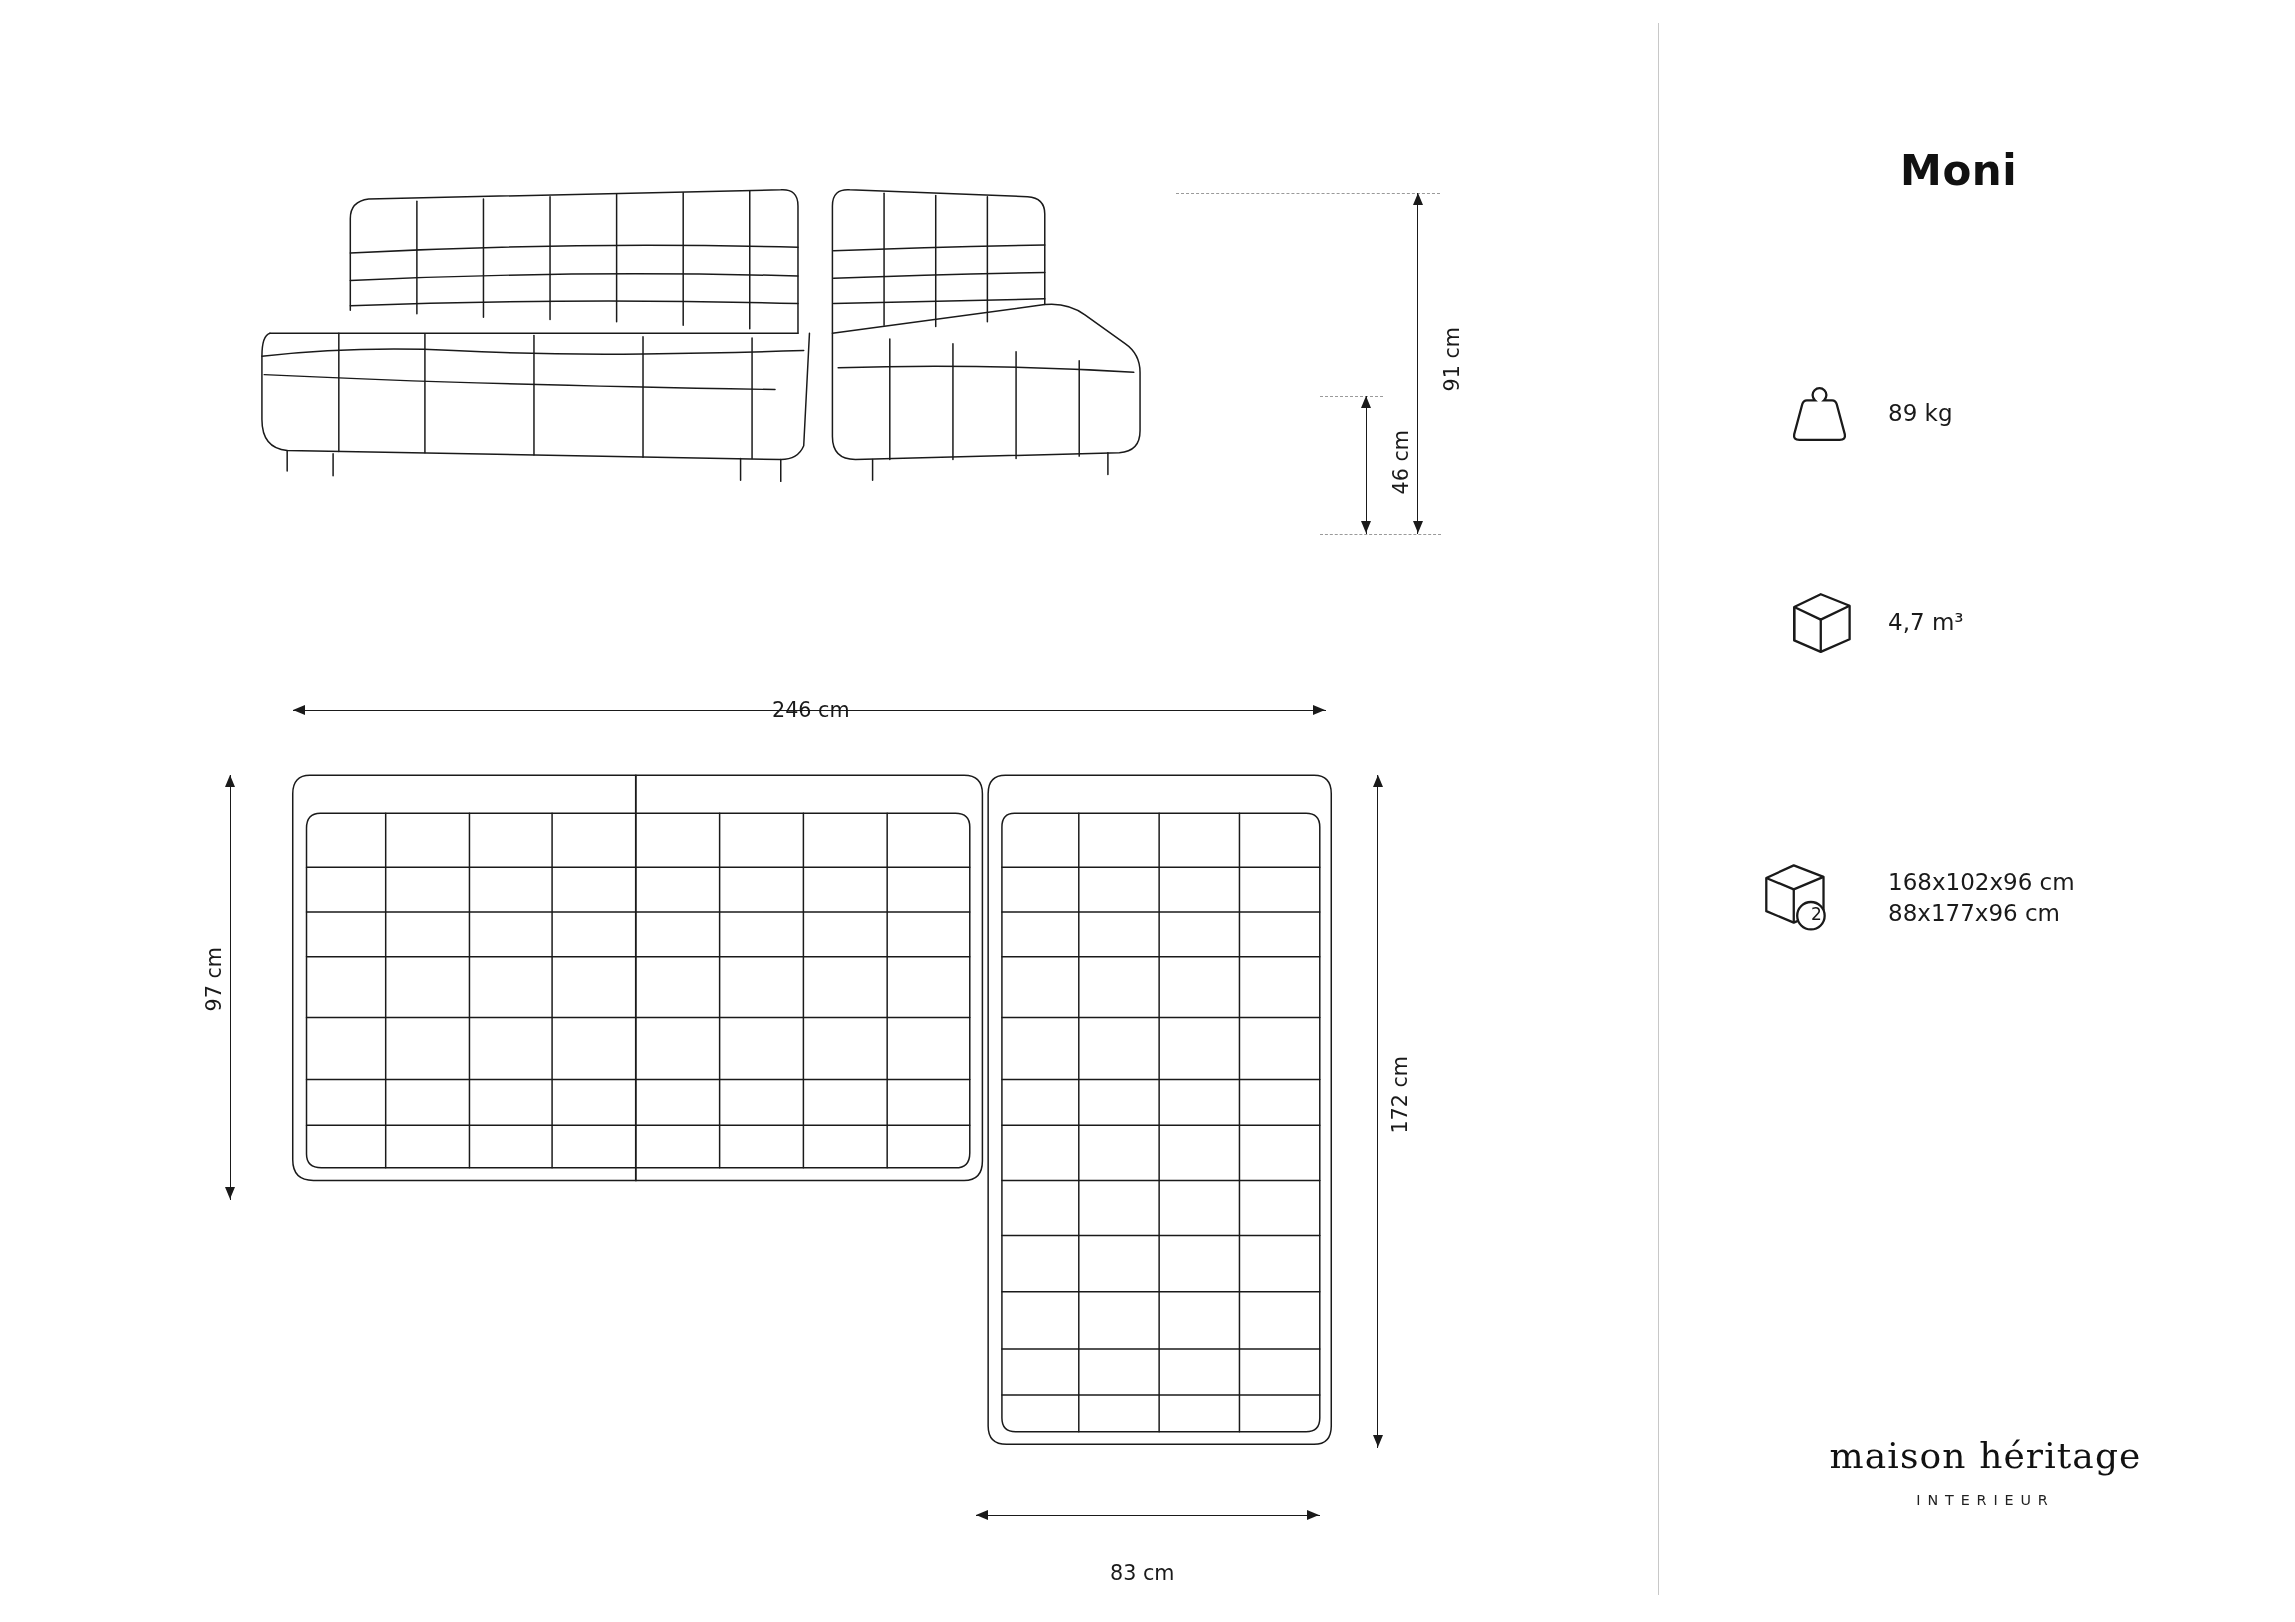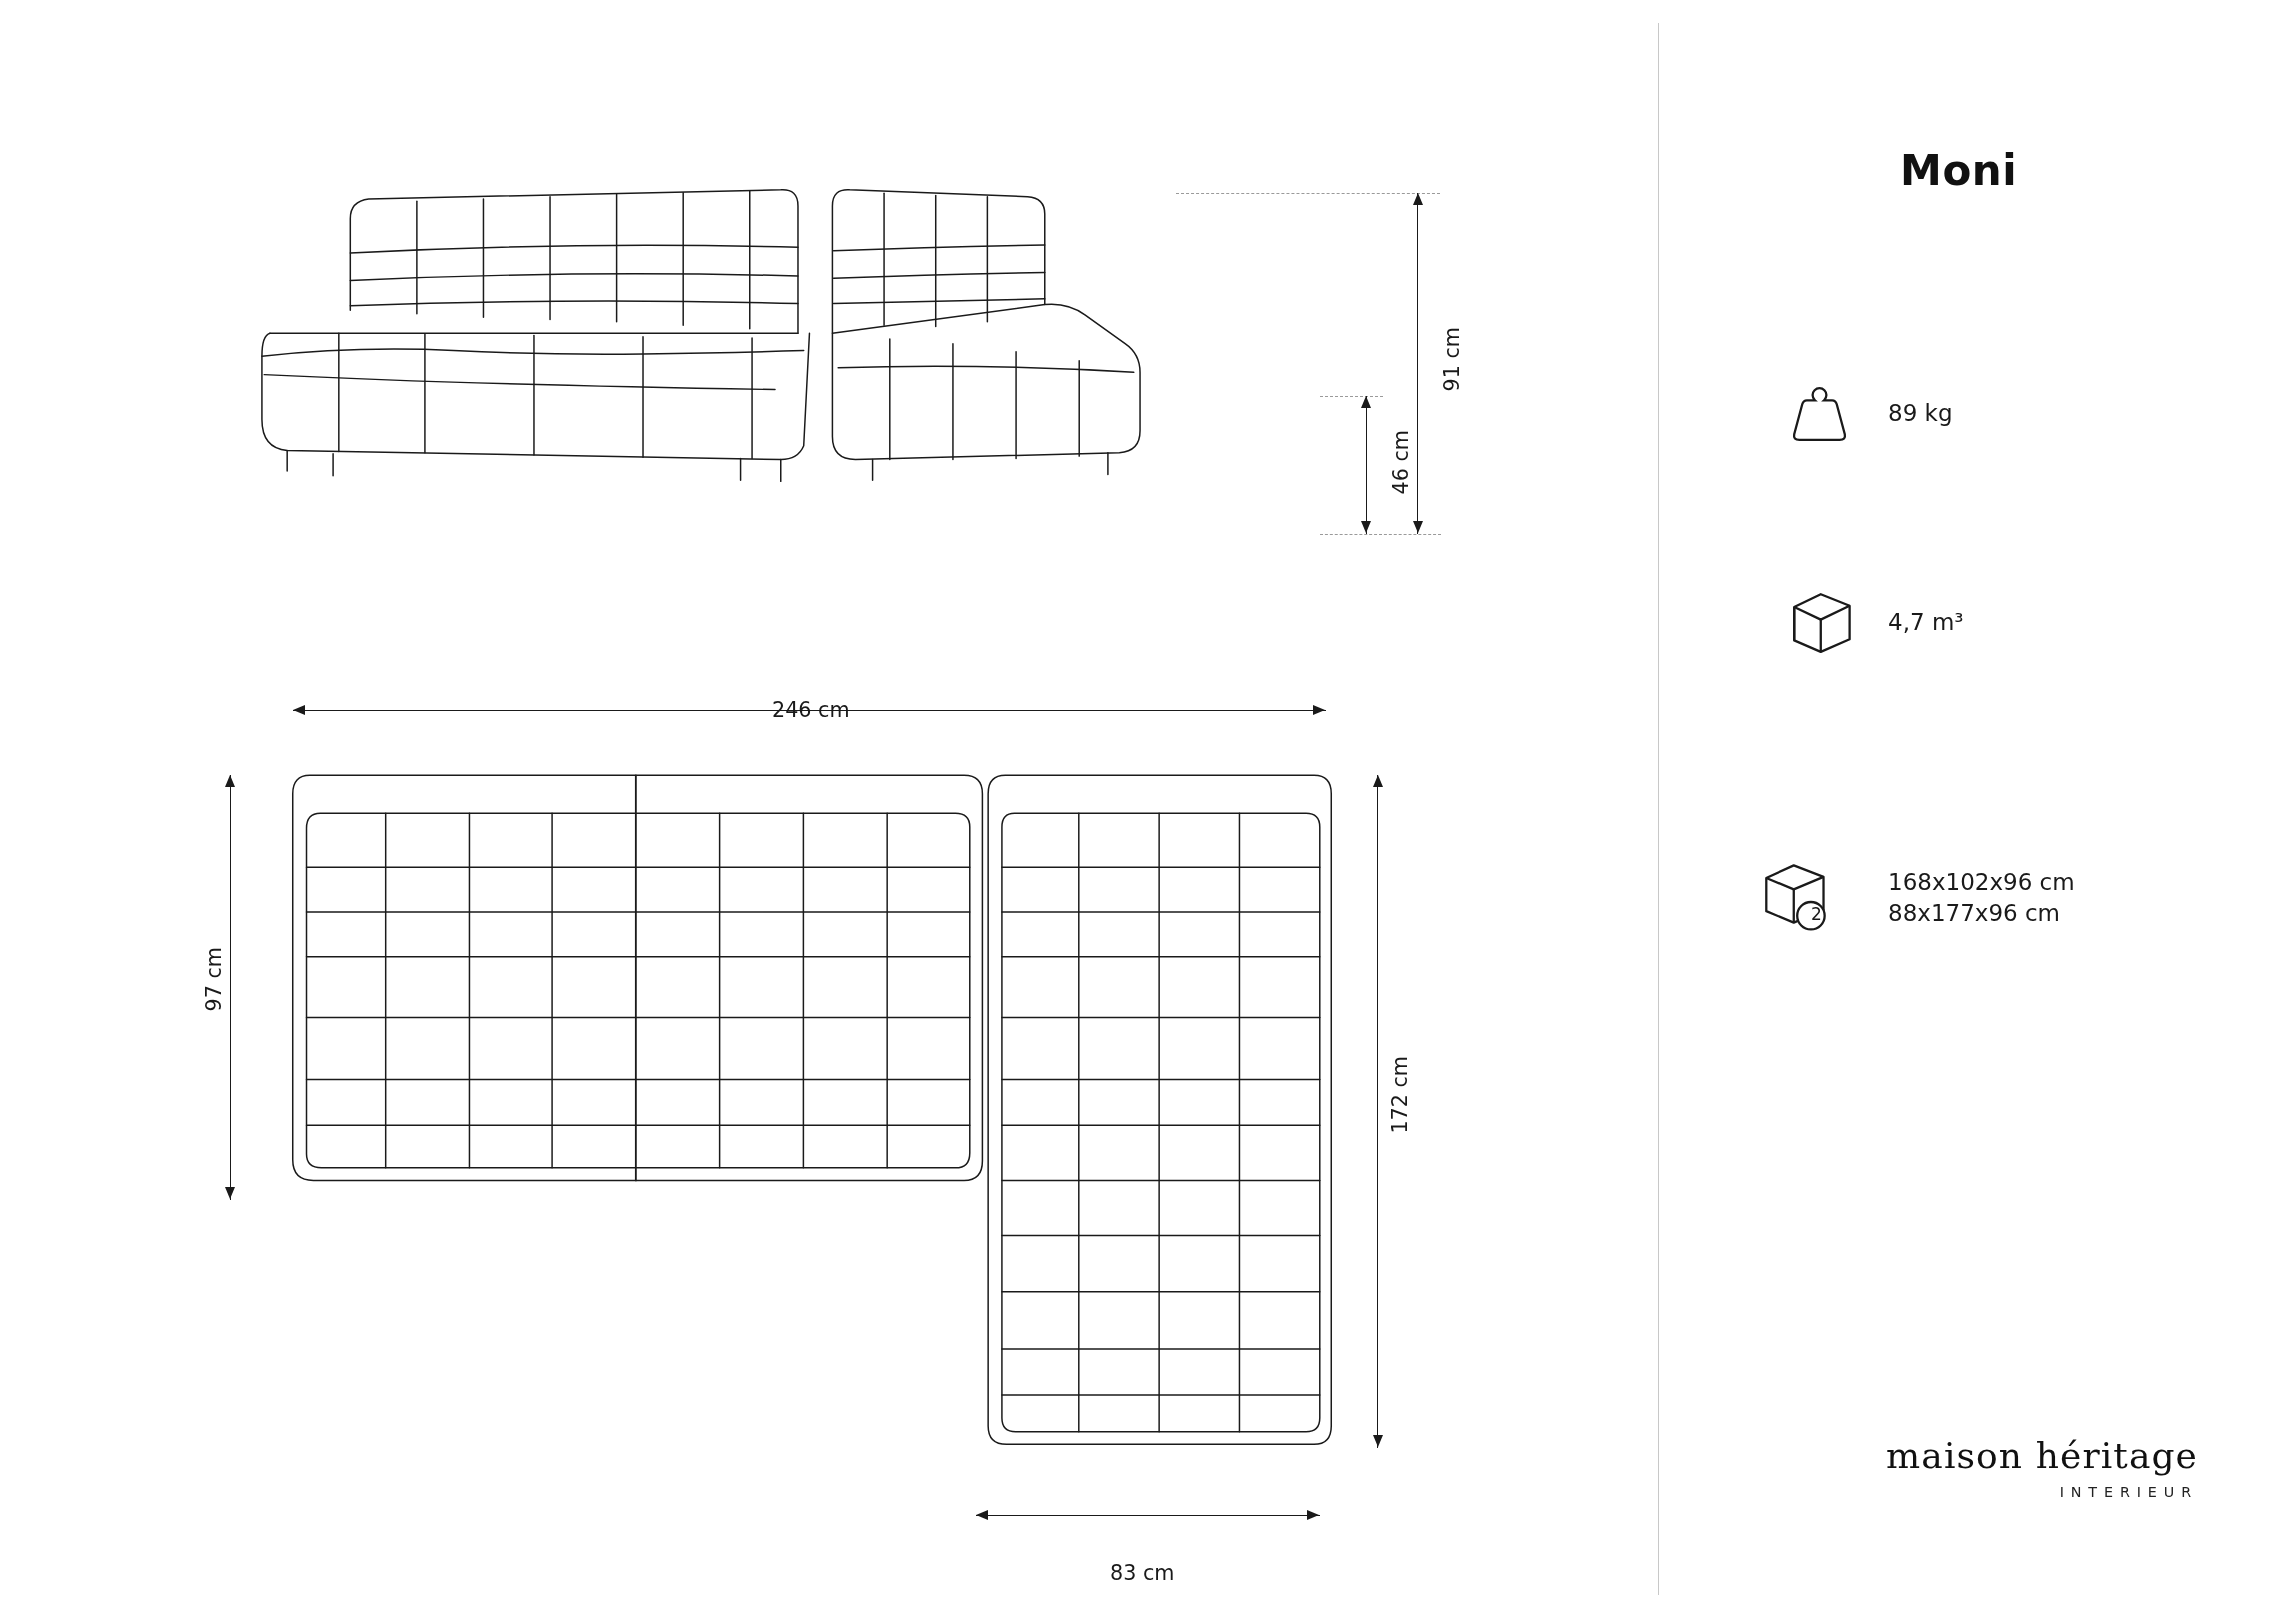--- a/index.html
+++ b/index.html
@@ -63,31 +63,31 @@
   #spec-weight { left: 1785px; top: 379px; }
   #spec-volume { left: 1785px; top: 585px; }
   #spec-packages { left: 1756px; top: 855px; }
 
   
   .brand {
     position: absolute;
     left: 1773px;
     top: 1435px;
     width: 425px;
-    text-align: right;
+    text-align: center;
   }
   .brand-name {
     font-family: "DejaVu Serif", serif;
     font-size: 36px;
     letter-spacing: 1.1px;
     color: #111;
     white-space: nowrap;
   }
   .brand-sub {
-    margin-top: 8px;
+    margin-top: 16px;
     font-family: "DejaVu Sans", sans-serif;
     font-size: 14.3px;
     letter-spacing: 6.9px;
     color: #222;
   }
 
   
   .dim-label {
     position: absolute;
     font-size: 20.7px;

